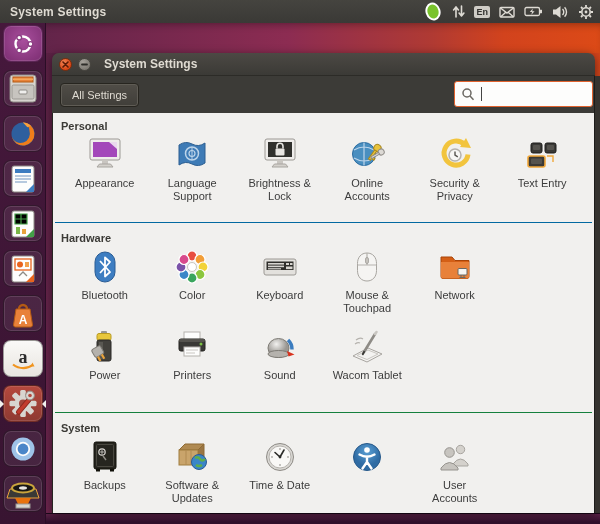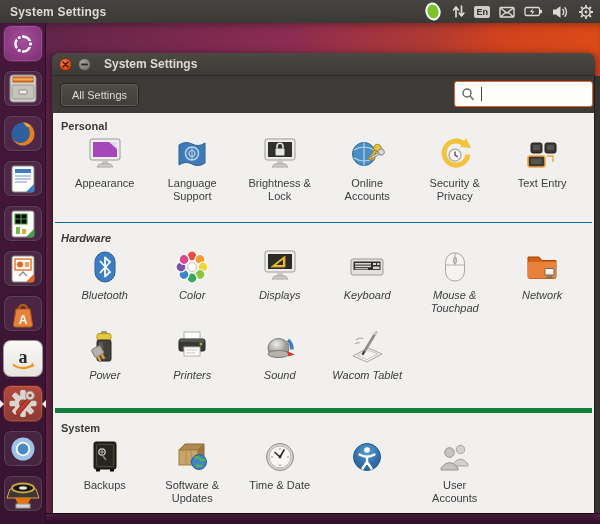--- a/index.html
+++ b/index.html
@@ -53,21 +53,21 @@
                       box-shadow:inset 0 0 0 1px #5f5c55; border-radius:4px; color:#dfdbd2; font-size:11px;
                       display:flex; align-items:center; }
   .searchbox { position:absolute; right:2px; top:5px; width:139px; height:26px; background:#fdfdfc;
                border:1px solid #e0622e; border-radius:3px; display:flex; align-items:center; }
   .searchbox input { border:none; outline:none; background:transparent; width:90px; font-size:11px; color:#333; }
   .caret { width:1px; height:14px; background:#444; margin-left:1px; }
   .content { height:400px; background:#f1f0ee; border-left:1px solid #262522; border-right:1px solid #262522; padding:0 2px; overflow:hidden; }
 
   .section { padding:0 6px; }
   .sec-personal { height:110px; padding-top:7px; border-bottom:1px solid #0369a1; }
-  .sec-hardware { height:190px; padding-top:9px; border-bottom:5px solid #15803d;font-style:italic; }
+  .sec-hardware { height:190px; padding-top:9px; border-bottom:1px solid #15803d; }
   .sec-system   { height:104px; padding-top:9px; }
   .sec-title { font-size:11px; font-weight:bold; color:#3b3a36; margin-bottom:3px; }
   .row { display:flex; }
   .row.gap { margin-bottom:12px; }
   .cell { width:16.666%; text-align:center; cursor:default; }
   .ic { height:40px; display:flex; align-items:center; justify-content:center; margin-bottom:2px; }
   .lbl { font-size:11px; line-height:13px; color:#3c3c3c; white-space:pre-line; }
 
   .scrollbar { position:absolute; left:542px; top:23px; width:6px; height:437px;
                background:#35332f; border-left:1px solid #1d1c1a; }
@@ -391,33 +391,20 @@
                   <circle cx="12" cy="12.5" r="5" fill="#d84a8c"></circle>
             </g>
             <circle cx="20" cy="20" r="4.5" fill="#ffffff" stroke="#c9c6c1"></circle>
           </svg>
             </div>
           <div class="lbl">Color</div>
         </div>
         <div class="cell">
           <div class="ic">
               <svg width="40" height="40">
-            <rect x="5" y="4" width="30" height="21" rx="2" fill="#efedeb" stroke="#9c9994"></rect>
-            <rect x="8" y="7" width="24" height="15" fill="#2b2b28"></rect>
-            <polygon points="11,20 25,9 25,20" fill="#f2c43d" stroke="#c89b1e"></polygon>
-            <polygon points="16,18 23,12.5 23,18" fill="#2b2b28"></polygon>
-            <rect x="17" y="25" width="6" height="4" fill="#c9c6c1"></rect>
-            <path d="M12 32h16l-2.5-3h-11z" fill="#d4d1cc" stroke="#a8a5a0"></path>
-          </svg>
-            </div>
-          <div class="lbl">Displays</div>
-        </div>
-        <div class="cell">
-          <div class="ic">
-              <svg width="40" height="40">
             <rect x="4" y="12" width="32" height="16" rx="2" fill="#e3e1dd" stroke="#9c9994"></rect>
             <rect x="6.5" y="14.5" width="27" height="8.5" fill="#2f2e2b"></rect>
             <g fill="#d8d5d0">
               <rect x="8" y="16" width="16" height="1.6"></rect>
                   <rect x="8" y="18.6" width="16" height="1.6"></rect>
               <rect x="8" y="21.2" width="13" height="1.2"></rect>
               <rect x="26" y="16" width="3" height="2"></rect>
                   <rect x="30" y="16" width="2.5" height="2"></rect>
               <rect x="26" y="19.5" width="6.5" height="2.6"></rect>
             </g>

